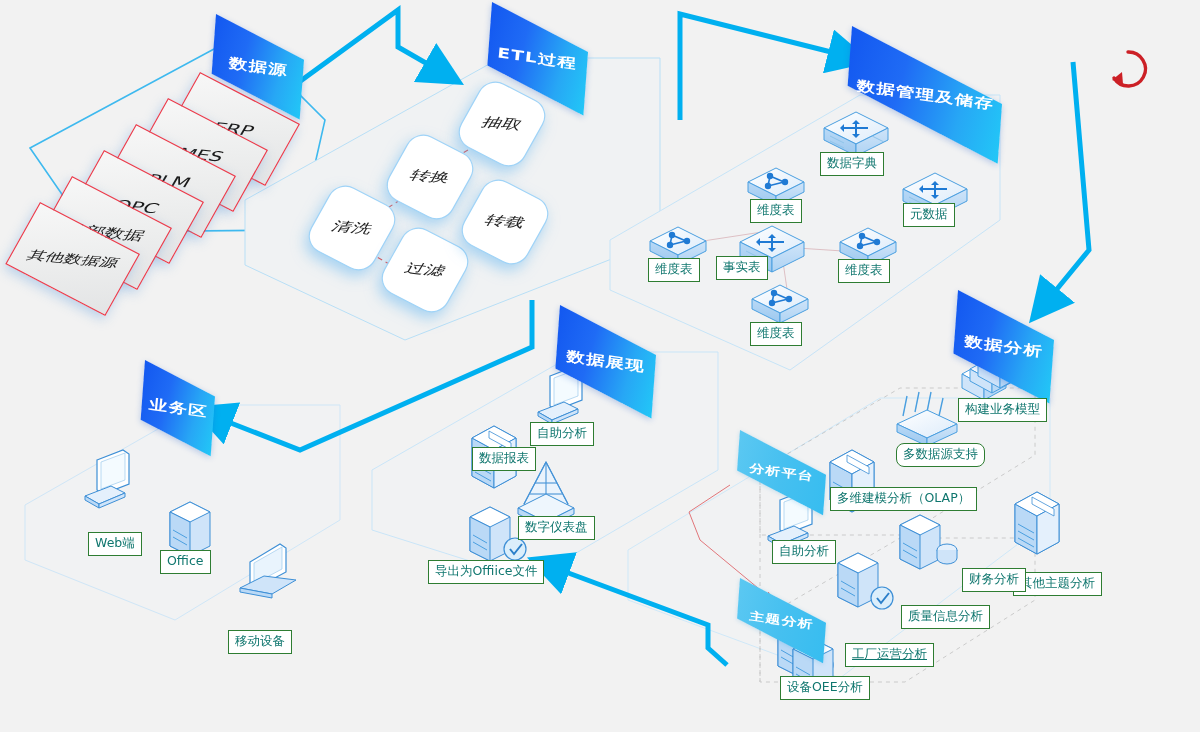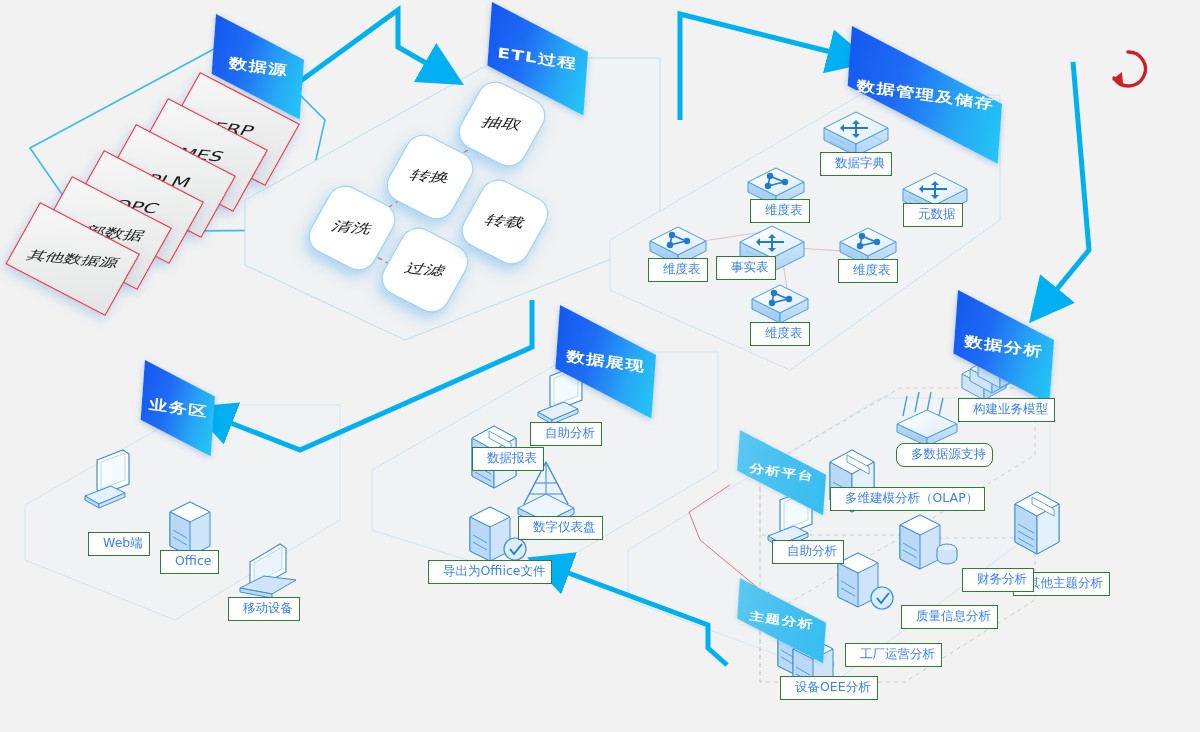--- a/index.html
+++ b/index.html
@@ -23,24 +23,24 @@
     background:linear-gradient(100deg,#5bc8f2 0%,#46c0f0 50%,#37bdf0 100%);
     box-shadow:0 1px 4px rgba(60,160,220,.25);
     font-weight:700;
   }
 
   
   .cap{
     position:absolute;
     background:#ffffff;
     border:1px solid #2e7d32;
-    color:#3b82f6;
+    color:#0f766e;
     font-size:12.5px;
     line-height:1;
-    padding:4px 6px 5px 14px;
+    padding:4px 6px 5px 6px;
     white-space:nowrap;
     z-index:40;
   }
 
   
   .dscard{
     position:absolute;
     transform-origin:0 0;
     background:linear-gradient(150deg,#f7f7f7 0%,#eceded 55%,#e3e4e5 100%);
     border:1px solid #ec3a4a;
@@ -532,34 +532,34 @@
     <span>多维建模分析（OLAP）</span></div>
   <div class="cap" style="left:772px;top:540px;">
     <span>自助分析</span></div>
   <div class="cap" style="left:1013px;top:536px;margin-top:36px;">
     <span>其他主题分析</span></div>
 
   <div class="cap" style="left:962px;top:568px;">
     <span>财务分析</span></div>
   <div class="cap" style="left:901px;top:605px;">
     <span>质量信息分析</span></div>
-  <div class="cap" style="left:845px;top:643px;">
+  <div class="cap" style="left:845px;top:643px;text-decoration:underline;">
     <span>工厂运营分析</span></div>
   <div class="cap" style="left:780px;top:676px;">
     <span>设备OEE分析</span></div>
 
   <div class="cap" style="left:530px;top:422px;">
     <span>自助分析</span></div>
   <div class="cap" style="left:472px;top:447px;font-family:Liberation Serif, serif;">
     <span>数据报表</span></div>
   <div class="cap" style="left:518px;top:516px;">
     <span>数字仪表盘</span></div>
   <div class="cap" style="left:428px;top:560px;">
     <span>导出为Offiice文件</span></div>
 
   <div class="cap" style="left:88px;top:532px;">
     <span>Web端</span></div>
   <div class="cap" style="left:160px;top:550px;">
     <span>Office</span></div>
-  <div class="cap" style="left:228px;top:597px;">
+  <div class="cap" style="left:228px;top:630px;">
     <span>移动设备</span></div>
 
 </div>
 
 </body></html>

